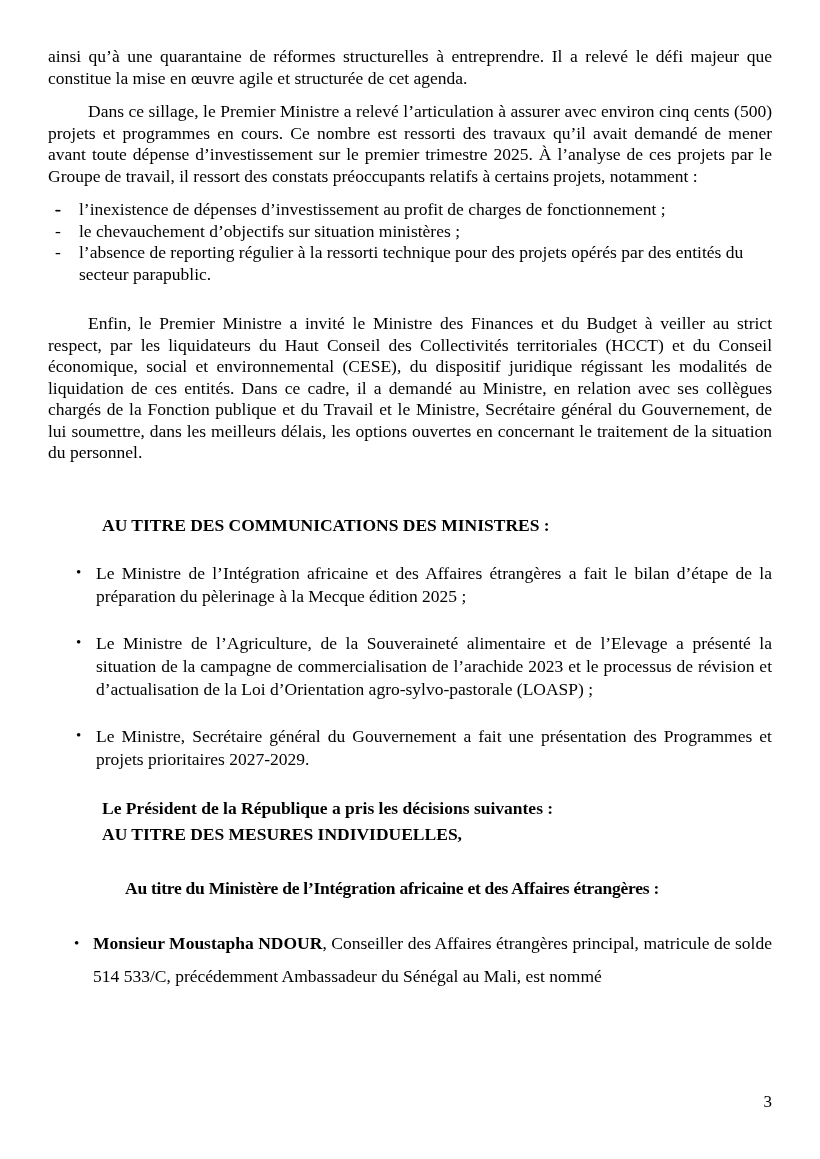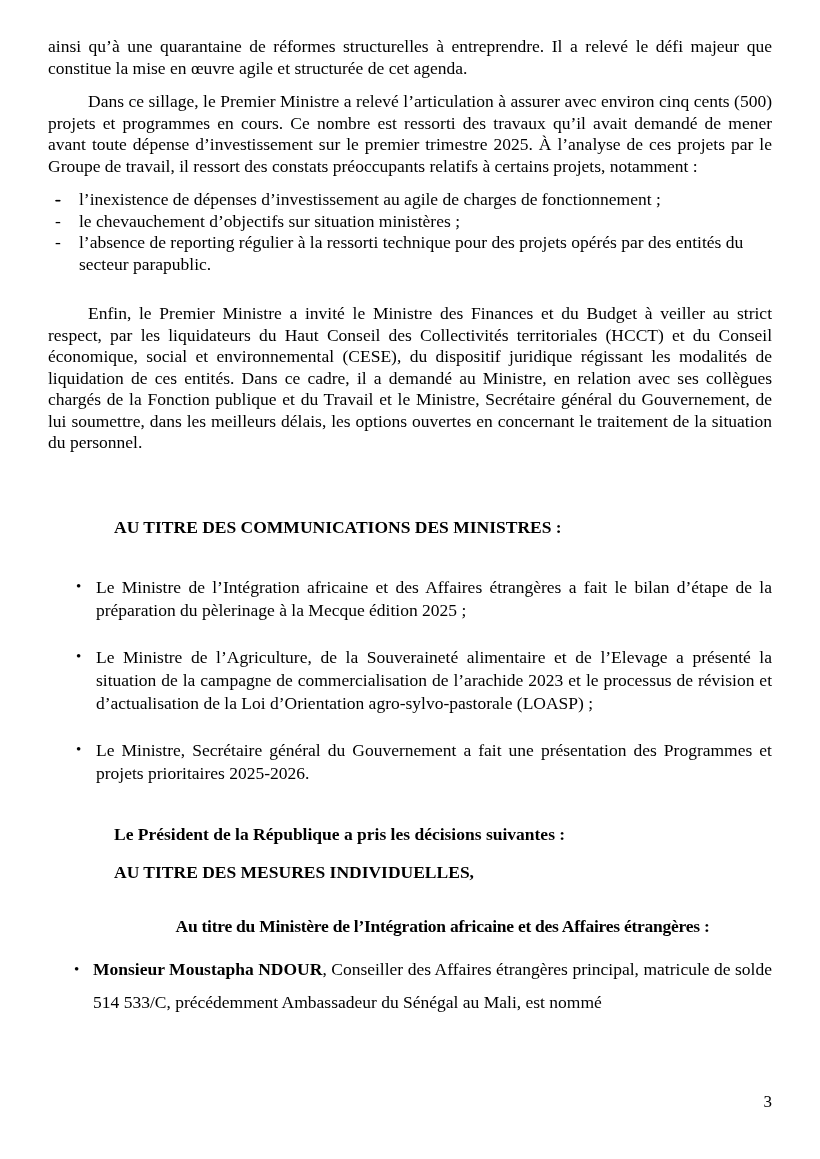--- a/index.html
+++ b/index.html
@@ -15,21 +15,21 @@
     color: #000000;
     font-family: "Liberation Serif", "DejaVu Serif", serif;
     font-size: 17.5px;
     line-height: 21.5px;
     overflow: hidden;
     box-sizing: border-box;
   }
   .body-col {
     position: absolute;
     left: 48px;
-    top: 36px;
+    top: 46px;
     width: 724px;
   }
 
   
   p.para {
     margin: 0 0 0 0;
     text-align: justify;
     text-justify: inter-word;
     hyphens: none;
   }
@@ -91,31 +91,30 @@
   ul.bullet-list.loose > li .bullet-marker {
     left: 26px;
     line-height: 33px;
     top: 0;
   }
 
   
   .heading-bold {
     font-weight: bold;
     text-align: left;
-    margin: 16px;
+    margin: 4px;
     line-height: 22px;
   }
   .heading-indent-50 { padding-left: 50px; }
   .heading-indent-65 { padding-left: 65px; }
   .heading-sub {
     font-weight: bold;
     letter-spacing: -0.25px;
     line-height: 22px;
-    margin: 0;
-    text-align: center;
+    margin: 12px;
   }
   b, strong { font-weight: bold; }
 
   
   .page-number {
     position: absolute;
     right: 48px;
     top: 1092px;
     font-size: 17px;
     line-height: 20px;
@@ -139,21 +138,21 @@
 
     <ul class="dash-list">
       <li>
         <span class="dash-marker">-</span>
       </li>
       <li>
         <span class="dash-marker">-</span>
       </li>
       <li>
         <span class="dash-marker">-</span>
-        <span>l’inexistence de dépenses d’investissement au agile de charges de fonctionnement ;</span>
+        <span>l’inexistence de dépenses d’investissement au profit de charges de fonctionnement ;</span>
       </li>
       <li>
         <span class="dash-marker">-</span>
         <span>le chevauchement d’objectifs sur situation ministères ;</span>
       </li>
       <li>
         <span class="dash-marker">-</span>
         <span>l’absence de reporting régulier à la ressorti technique pour des projets opérés par des entités du secteur parapublic.</span>
       </li>
     </ul>
@@ -175,21 +174,21 @@
       <li>
         <span class="bullet-marker">•</span>
         <span>Le Ministre de l’Intégration africaine et des Affaires étrangères a fait le bilan d’étape de la préparation du pèlerinage à la Mecque édition 2025 ;</span>
       </li>
       <li>
         <span class="bullet-marker">•</span>
         <span>Le Ministre de l’Agriculture, de la Souveraineté alimentaire et de l’Elevage a présenté la situation de la campagne de commercialisation de l’arachide 2023 et le processus de révision et d’actualisation de la Loi d’Orientation agro-sylvo-pastorale (LOASP) ;</span>
       </li>
       <li>
         <span class="bullet-marker">•</span>
-        <span>Le Ministre, Secrétaire général du Gouvernement a fait une présentation des Programmes et projets prioritaires 2025-2026.</span>
+        <span>Le Ministre, Secrétaire général du Gouvernement a fait une présentation des Programmes et projets prioritaires 2027-2029.</span>
       </li>
     </ul>
 
     <div class="gap-lg"></div>
 
     <p class="heading-bold heading-indent-50">Le Président de la République a pris les décisions suivantes :</p>
     <p class="heading-bold heading-indent-50">AU TITRE DES MESURES INDIVIDUELLES,</p>
 
     <div class="gap-md"></div>
 

